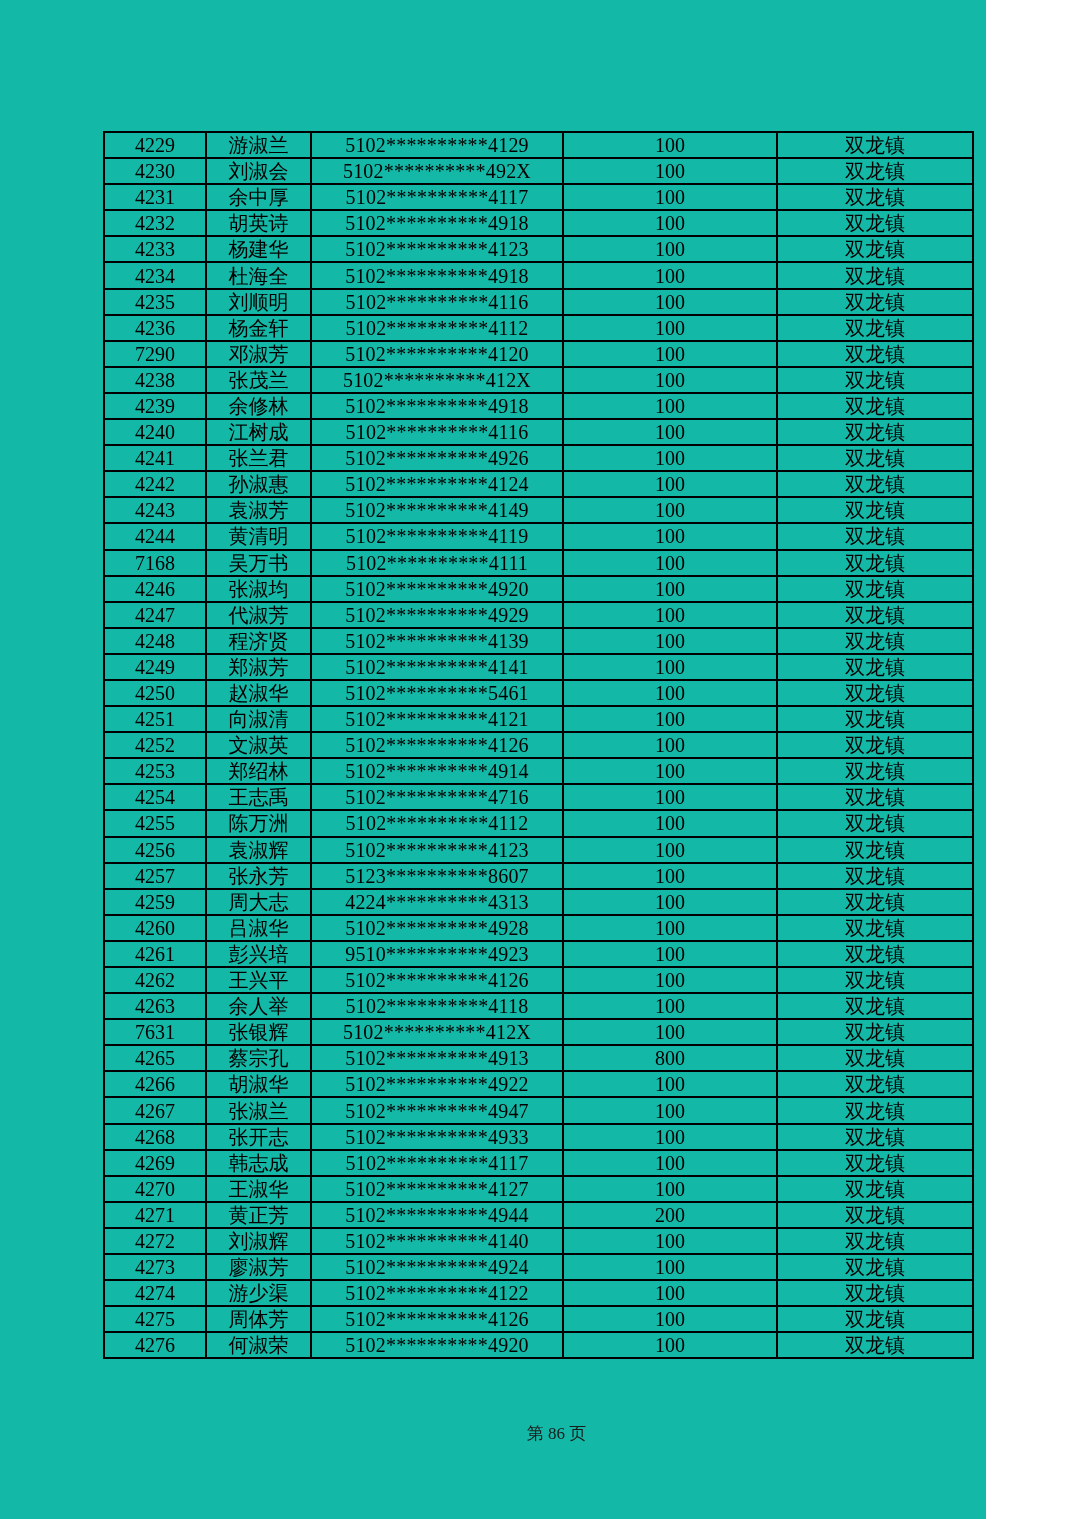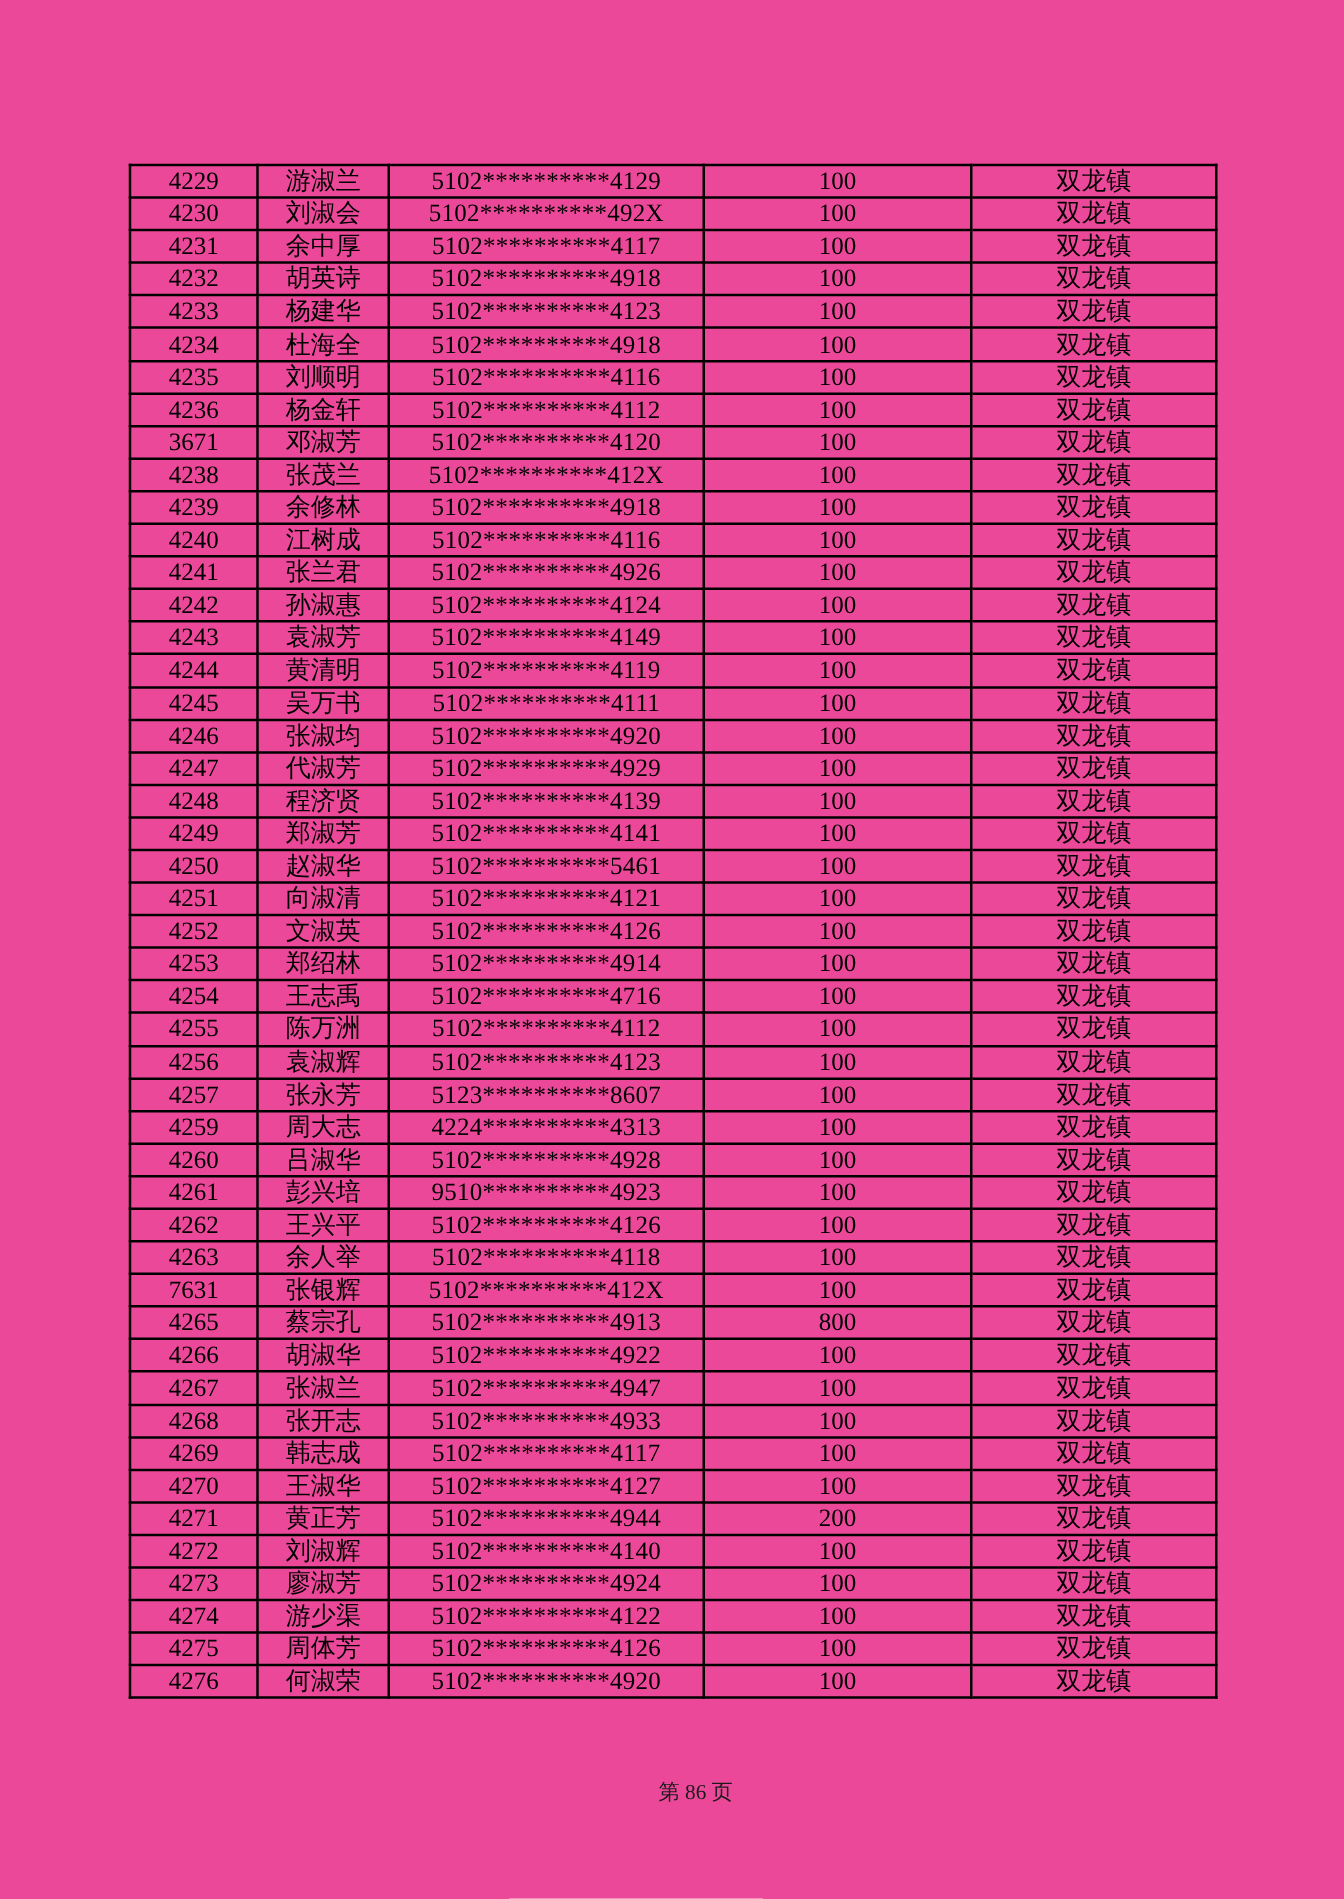--- a/index.html
+++ b/index.html
@@ -2,23 +2,23 @@
 <html><head>
 <meta charset="utf-8">
 <style>
   html, body {
     margin: 0;
     padding: 0;
     background: #ffffff;
   }
   .page {
     position: relative;
-    width: 1075px;
+    width: 986px;
     height: 1519px;
-    background: #ec4899;
+    background: #14b8a6;
     color: #000000;
     font-family: "Liberation Serif", "DejaVu Serif", serif;
     overflow: hidden;
   }
   table.roster {
     position: absolute;
     left: 103px;
     top: 131px;
     width: 869px;
     border-collapse: collapse;
@@ -113,21 +113,21 @@
     <td class="cell-town">双龙镇</td>
   </tr>
         <tr>
     <td class="cell-no">4236</td>
     <td class="cell-name">杨金轩</td>
     <td class="cell-id">5102**********4112</td>
     <td class="cell-amount">100</td>
     <td class="cell-town">双龙镇</td>
   </tr>
         <tr>
-    <td class="cell-no">3671</td>
+    <td class="cell-no">7290</td>
     <td class="cell-name">邓淑芳</td>
     <td class="cell-id">5102**********4120</td>
     <td class="cell-amount">100</td>
     <td class="cell-town">双龙镇</td>
   </tr>
         <tr>
     <td class="cell-no">4238</td>
     <td class="cell-name">张茂兰</td>
     <td class="cell-id">5102**********412X</td>
     <td class="cell-amount">100</td>
@@ -169,21 +169,21 @@
     <td class="cell-town">双龙镇</td>
   </tr>
         <tr>
     <td class="cell-no">4244</td>
     <td class="cell-name">黄清明</td>
     <td class="cell-id">5102**********4119</td>
     <td class="cell-amount">100</td>
     <td class="cell-town">双龙镇</td>
   </tr>
         <tr>
-    <td class="cell-no">4245</td>
+    <td class="cell-no">7168</td>
     <td class="cell-name">吴万书</td>
     <td class="cell-id">5102**********4111</td>
     <td class="cell-amount">100</td>
     <td class="cell-town">双龙镇</td>
   </tr>
         <tr>
     <td class="cell-no">4246</td>
     <td class="cell-name">张淑均</td>
     <td class="cell-id">5102**********4920</td>
     <td class="cell-amount">100</td>

